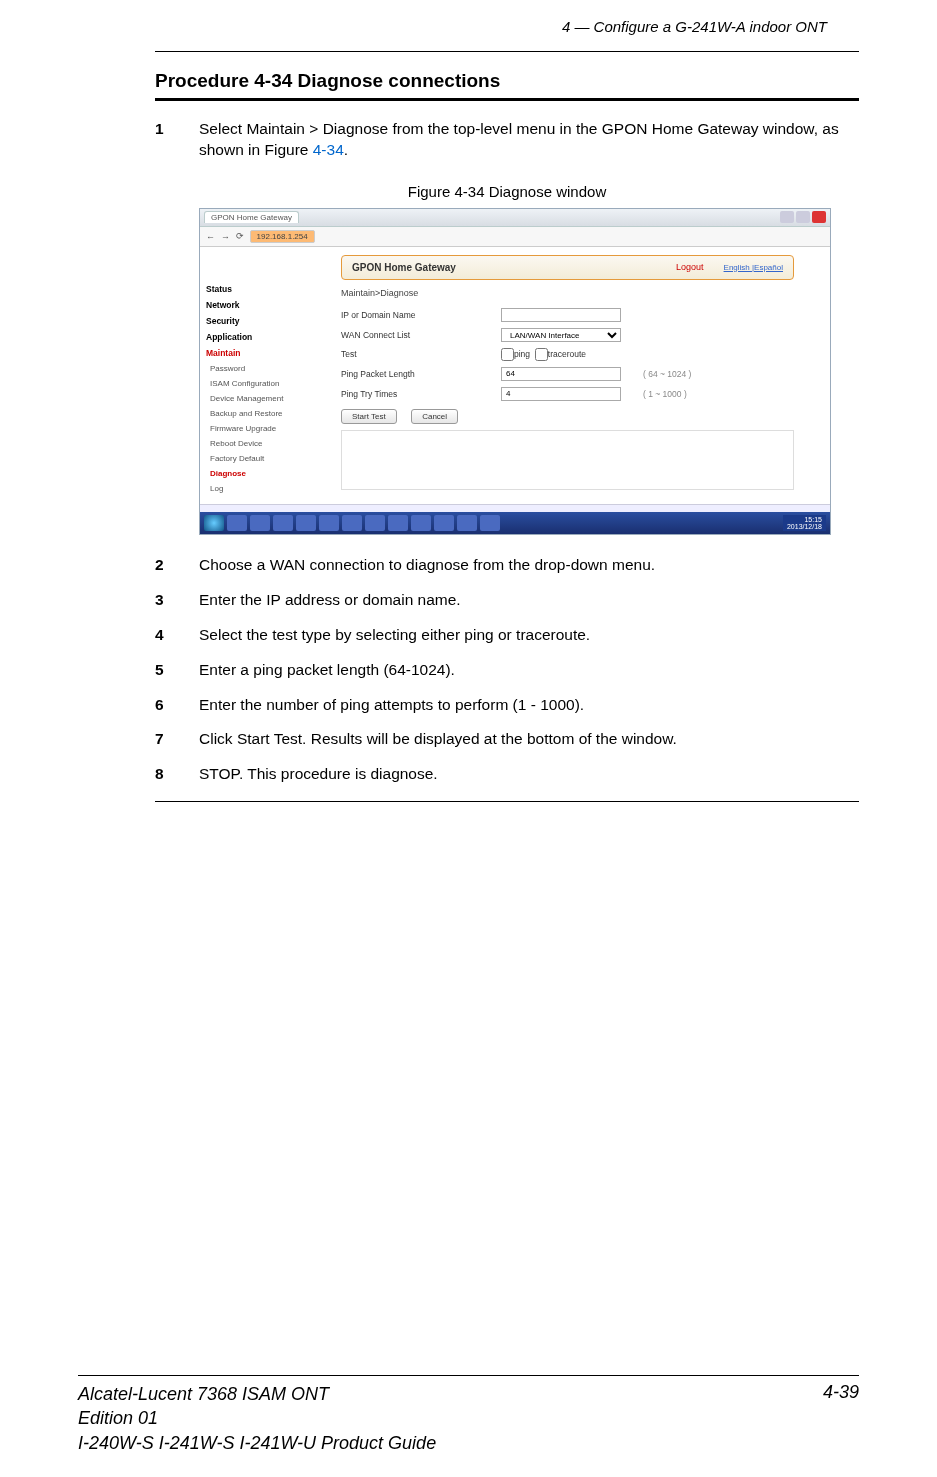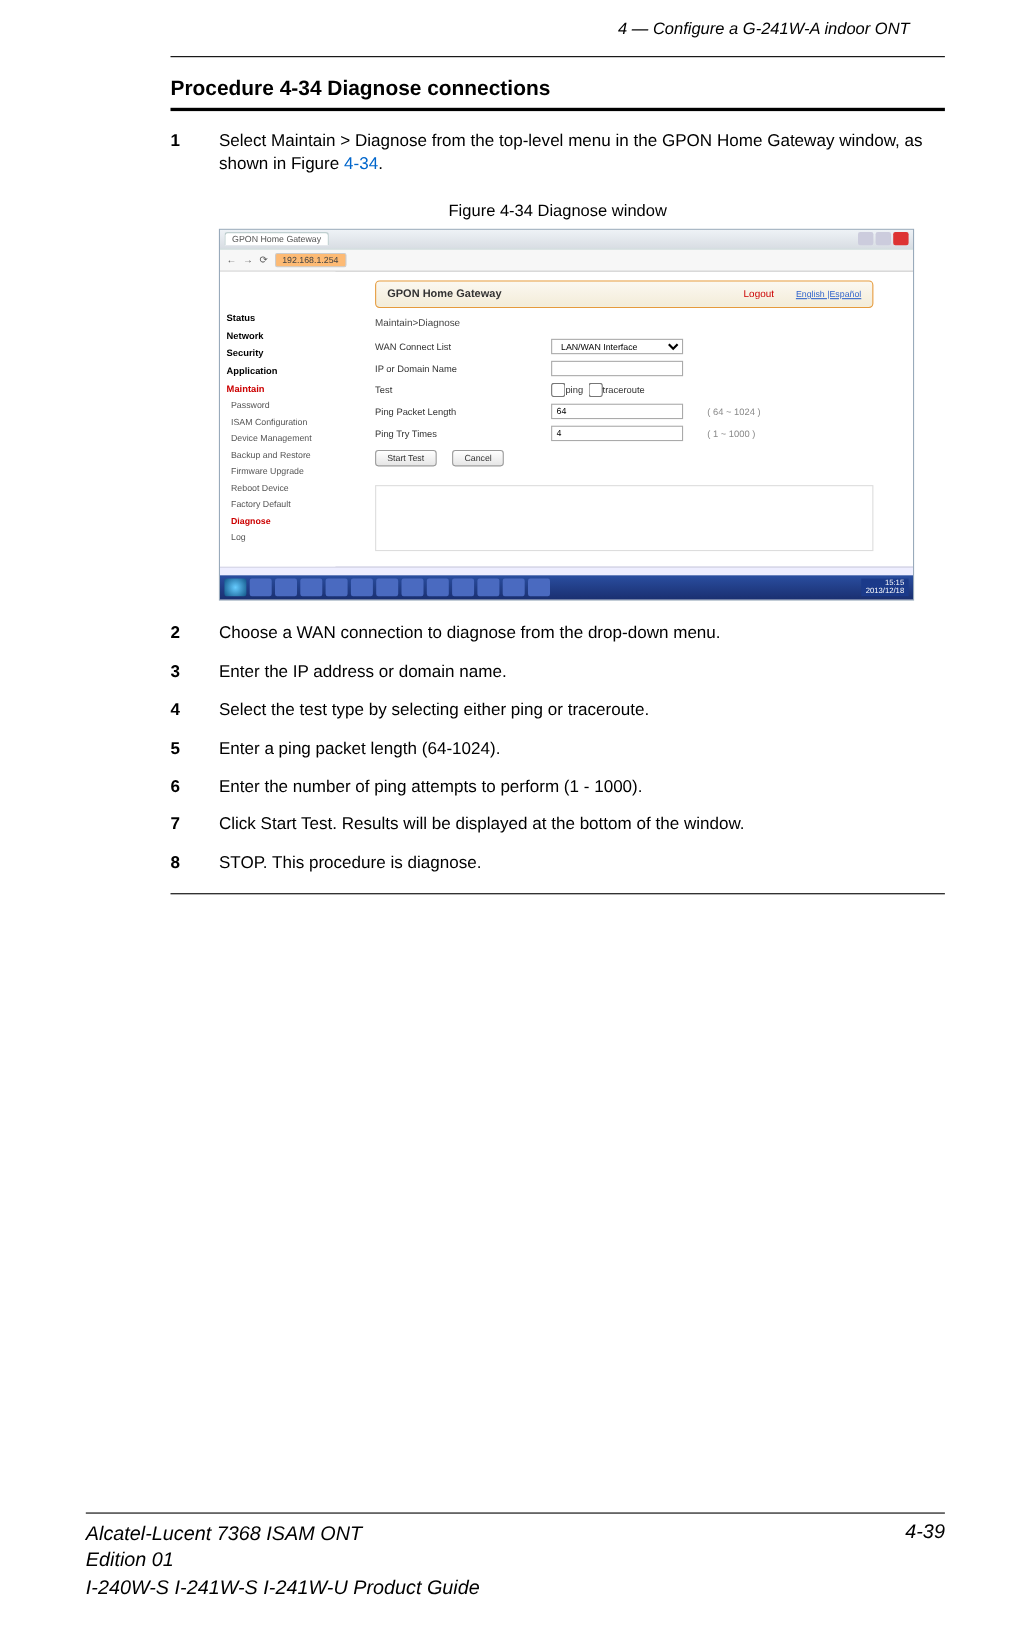--- a/index.html
+++ b/index.html
@@ -114,21 +114,21 @@
   .shot .topbar .lang{color:#36c;text-decoration:underline;font-size:8px;}
   .shot .crumb{font-size:9px;color:#444;margin:6px 0 10px 24px;}
   .shot .form { margin-left:24px; }
   .shot .row{display:flex;align-items:center;margin:6px 0;font-size:8.5px;color:#333;}
   .shot .row .lbl{width:160px;}
   .shot .row select, .shot .row input[type=text].box{
     border:1px solid #aaa;font-size:8px;padding:1px 4px;background:#fff;width:120px;height:14px;
   }
   .shot .row .tiny{width:34px;}
   .shot .row .note{color:#888;margin-left:22px;}
-  .shot .btns{margin:8px 0 17px 24px;}
+  .shot .btns{margin:8px 0 6px 24px;}
   .shot .btn{
     display:inline-block;border:1px solid #999;border-radius:3px;background:linear-gradient(#fff,#e6e6e6);
     padding:2px 10px;font-size:8px;color:#333;margin-right:12px;
   }
   .shot .result-box{border:1px solid #ddd;height:60px;margin:4px 24px 6px;}
   .shot .scrollbar{height:8px;background:#eef;border-top:1px solid #ccd;}
   .shot .taskbar{
     height:22px;background:linear-gradient(#2a4ea0,#1a2f70);display:flex;align-items:center;padding:0 4px;gap:3px;
   }
   .shot .taskbar .tb{width:20px;height:16px;background:#4a6ac0;border-radius:2px;}
@@ -203,26 +203,26 @@
         </div>
         <div class="main">
           <div class="topbar">
             <span class="title">GPON Home Gateway</span>
             <span class="logout">Logout</span>
             <span class="lang">English |Español</span>
           </div>
           <div class="crumb">Maintain&gt;Diagnose</div>
           <div class="form">
             <div class="row">
+              <span class="lbl">IP or Domain Name</span>
+              <input type="text" class="box" style="">
+            </div>
+            <div class="row">
               <span class="lbl">WAN Connect List</span>
               <select><option>LAN/WAN Interface</option></select>
-            </div>
-            <div class="row">
-              <span class="lbl">IP or Domain Name</span>
-              <input type="text" class="box" style="">
             </div>
             <div class="row">
               <span class="lbl">Test</span>
               <input type="checkbox" style=""><span>ping</span>&nbsp;&nbsp;
               <input type="checkbox" style=""><span>traceroute</span>
             </div>
             <div class="row">
               <span class="lbl">Ping Packet Length</span>
               <input type="text" class="box tiny" value="64" style="">
               <span class="note">( 64 ~ 1024 )</span>

